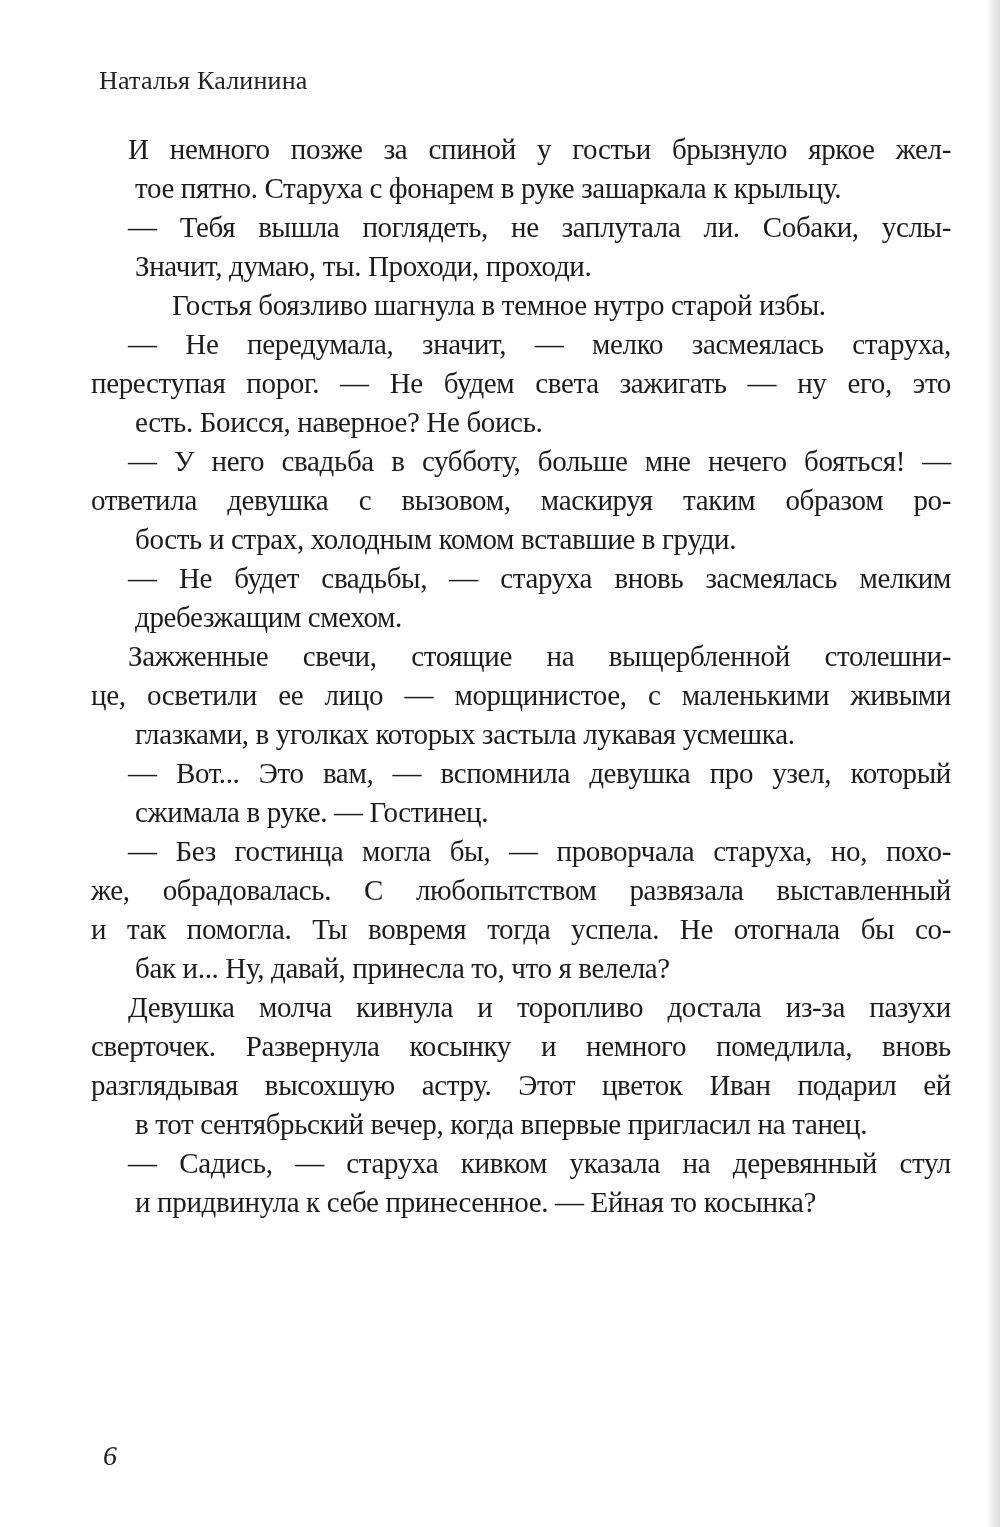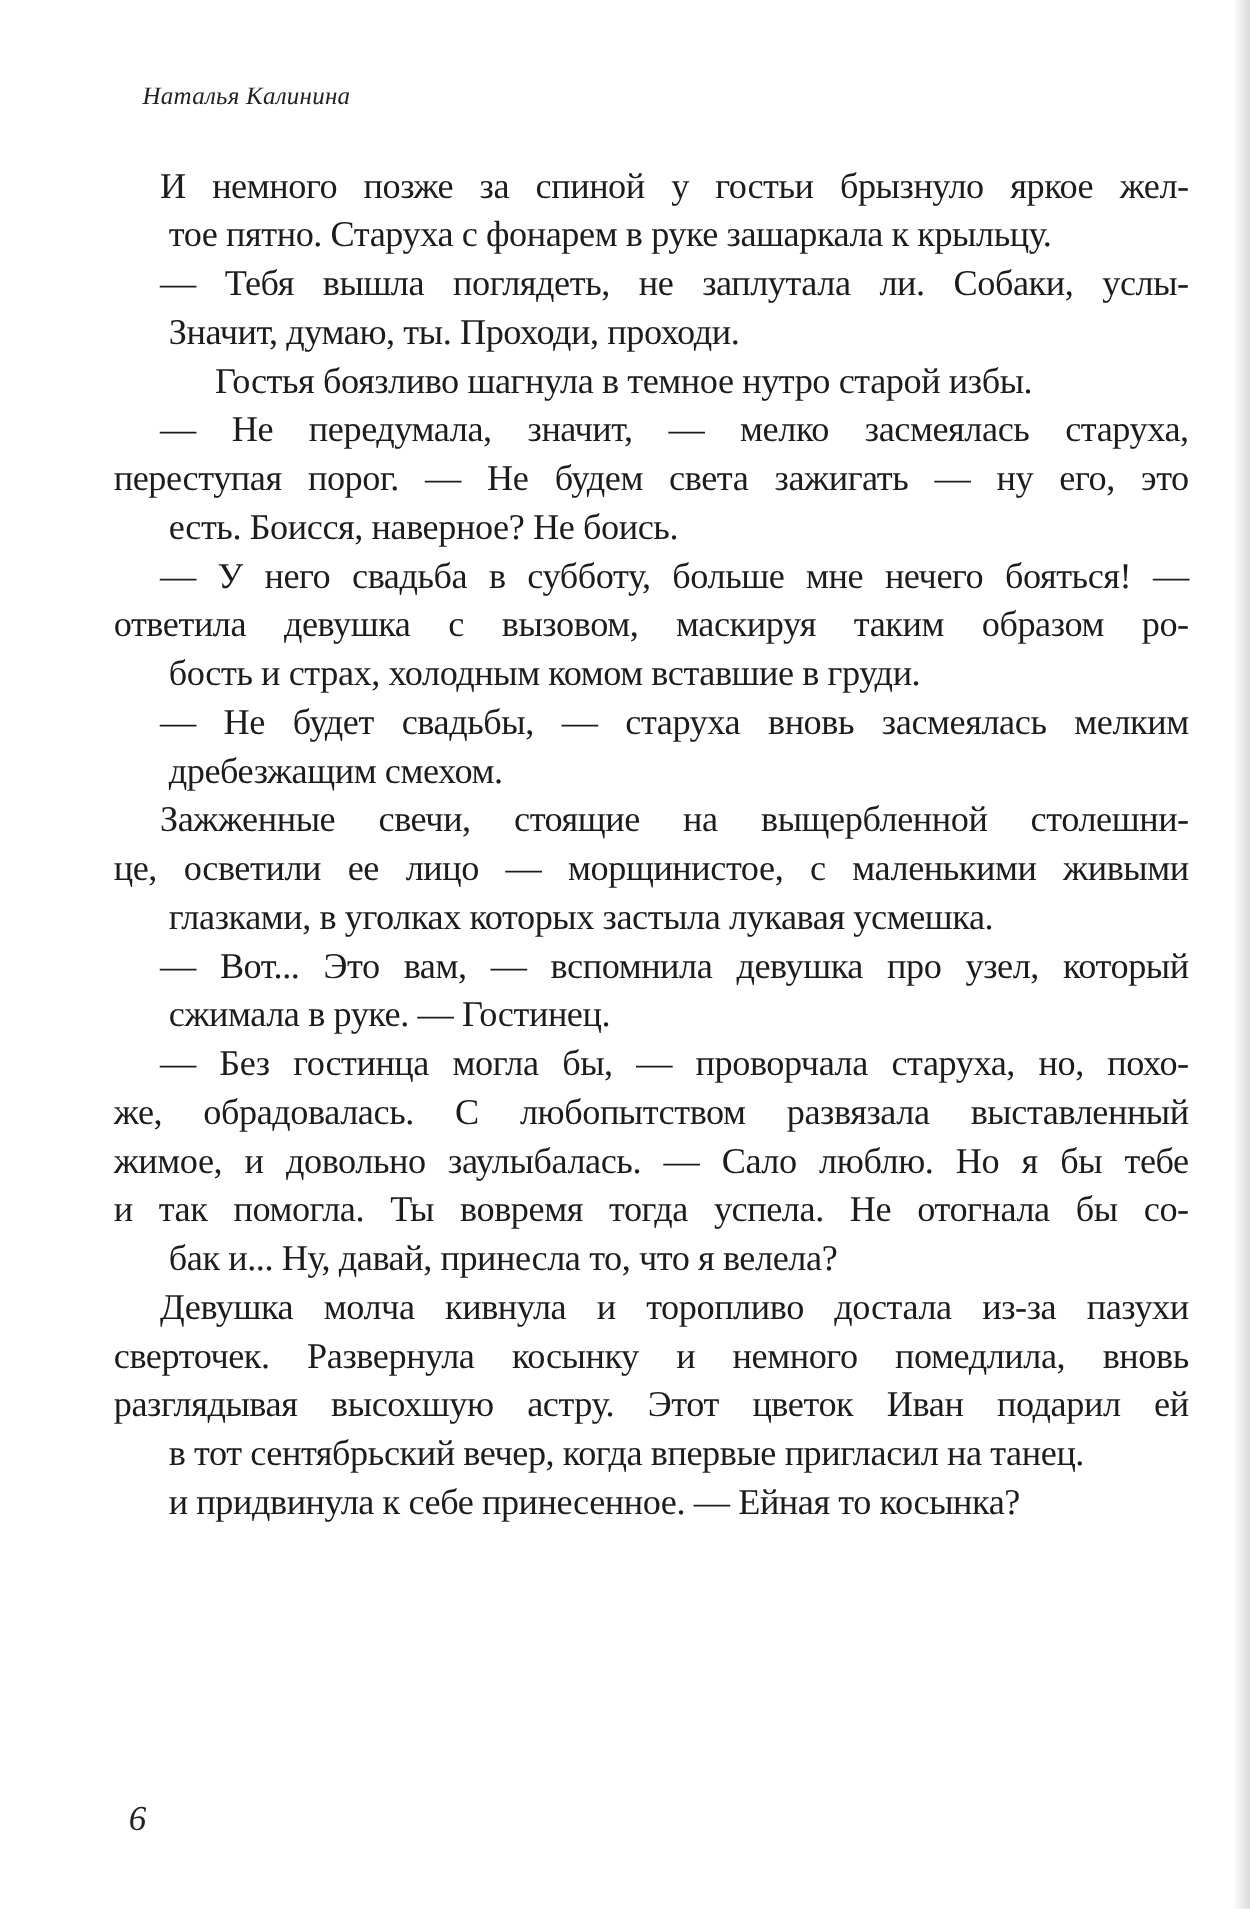--- a/index.html
+++ b/index.html
@@ -18,24 +18,23 @@
     .edge-shadow {
       position: absolute;
       top: 0;
       right: 0;
       width: 14px;
       height: 100%;
       background: linear-gradient(to right, rgba(255,255,255,0) 0%, #e9e9e9 60%, #dcdcdc 100%);
     }
     .running-head {
       position: absolute;
-      left: 114px;
+      left: 99px;
       top: 66px;
-      font-style: italic;
-      font-size: 20px;
+      font-size: 26px;
       letter-spacing: 0.2px;
       color: #222;
     }
     .text-block {
       position: absolute;
       left: 91px;
       top: 130px;
       width: 860px;
     }
     .line {
@@ -84,23 +83,23 @@
     <div class="line last">бость и страх, холодным комом вставшие в груди.</div>
     <div class="line indent">— Не будет свадьбы, — старуха вновь засмеялась мелким</div>
     <div class="line last">дребезжащим смехом.</div>
     <div class="line indent">Зажженные свечи, стоящие на выщербленной столешни-</div>
     <div class="line">це, осветили ее лицо — морщинистое, с маленькими живыми</div>
     <div class="line last">глазками, в уголках которых застыла лукавая усмешка.</div>
     <div class="line indent">— Вот... Это вам, — вспомнила девушка про узел, который</div>
     <div class="line last">сжимала в руке. — Гостинец.</div>
     <div class="line indent">— Без гостинца могла бы, — проворчала старуха, но, похо-</div>
     <div class="line">же, обрадовалась. С любопытством развязала выставленный</div>
-    <div class="line">жимое, и довольно заулыбалась. — Сало люблю. Но я бы тебе</div>
     <div class="line">и так помогла. Ты вовремя тогда успела. Не отогнала бы со-</div>
     <div class="line last">бак и... Ну, давай, принесла то, что я велела?</div>
     <div class="line indent">Девушка молча кивнула и торопливо достала из-за пазухи</div>
     <div class="line">сверточек. Развернула косынку и немного помедлила, вновь</div>
     <div class="line">разглядывая высохшую астру. Этот цветок Иван подарил ей</div>
     <div class="line last">в тот сентябрьский вечер, когда впервые пригласил на танец.</div>
+    <div class="line indent">— Садись, — старуха кивком указала на деревянный стул</div>
     <div class="line last">и придвинула к себе принесенное. — Ейная то косынка?</div>
   </div>
 
 <div class="folio">6</div>
 
 </body></html>

